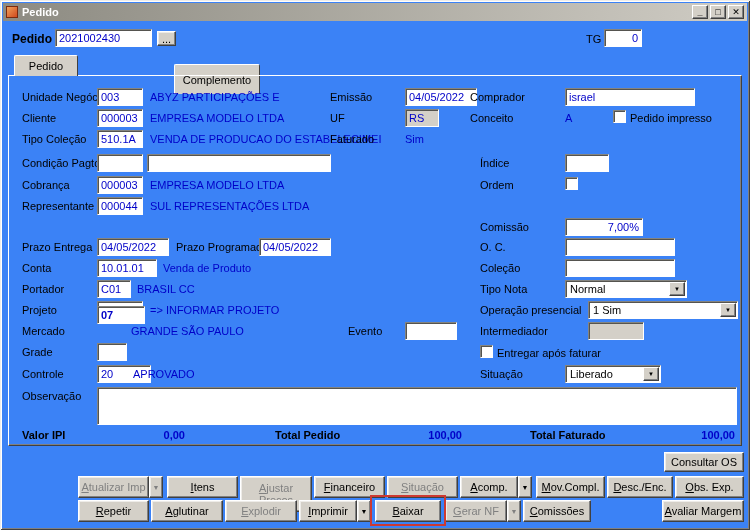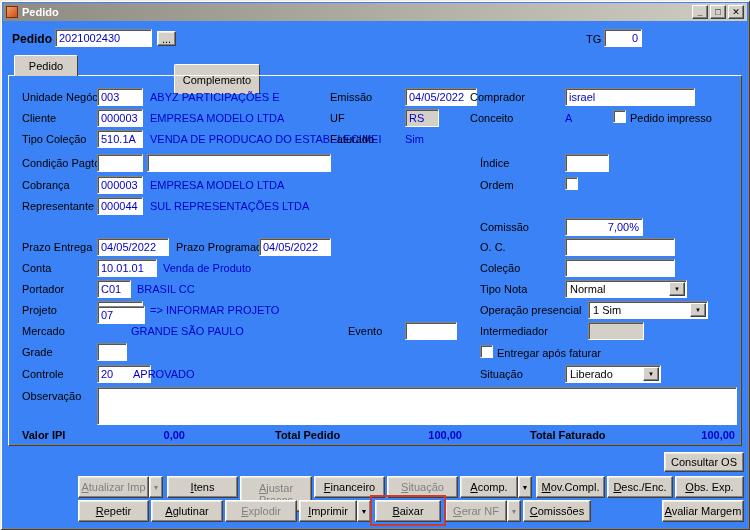--- a/index.html
+++ b/index.html
@@ -181,29 +181,29 @@
     <span class="dd-text">Normal</span>
     <span class="dd-btn">
         <span>▼</span>
       </span>
   </div>
 
   <span class="lbl" style="left:22px;top:304px">Projeto</span>
   <input class="tb" style="left: 97px; top: 301px; width: 46px;">
   <span class="lbl blue" style="left:150px;top:304px">=&gt; INFORMAR PROJETO</span>
   <span class="lbl" style="left:480px;top:304px">Operação presencial</span>
-  <div class="dd" style="left:588px;top:301px;width:120px">
+  <div class="dd" style="left:588px;top:301px;width:150px">
     <span class="dd-text">1 Sim</span>
     <span class="dd-btn">
         <span>▼</span>
       </span>
   </div>
 
   <span class="lbl" style="left:22px;top:325px">Mercado</span>
-  <input class="tb" style="left: 97px; top: 306px; width: 48px;" readonly="" value="07">
+  <input class="tb" style="left: 97px; top: 306px; width: 48px; font-weight: bold;" readonly="" value="07">
   <span class="lbl blue" style="left:131px;top:325px">GRANDE SÃO PAULO</span>
   <span class="lbl" style="left:348px;top:325px">Evento</span>
   <input class="tb" style="left: 405px; top: 322px; width: 52px;">
   <span class="lbl" style="left:480px;top:325px">Intermediador</span>
   <input class="tb gray" style="left: 588px; top: 322px; width: 56px;" readonly="">
 
   <span class="lbl" style="left:22px;top:346px">Grade</span>
   <input class="tb" style="left: 97px; top: 343px; width: 30px;">
   <span class="chk" style="left:480px;top:345px"></span>
   <span class="lbl" style="left:497px;top:347px">Entregar após faturar</span>

